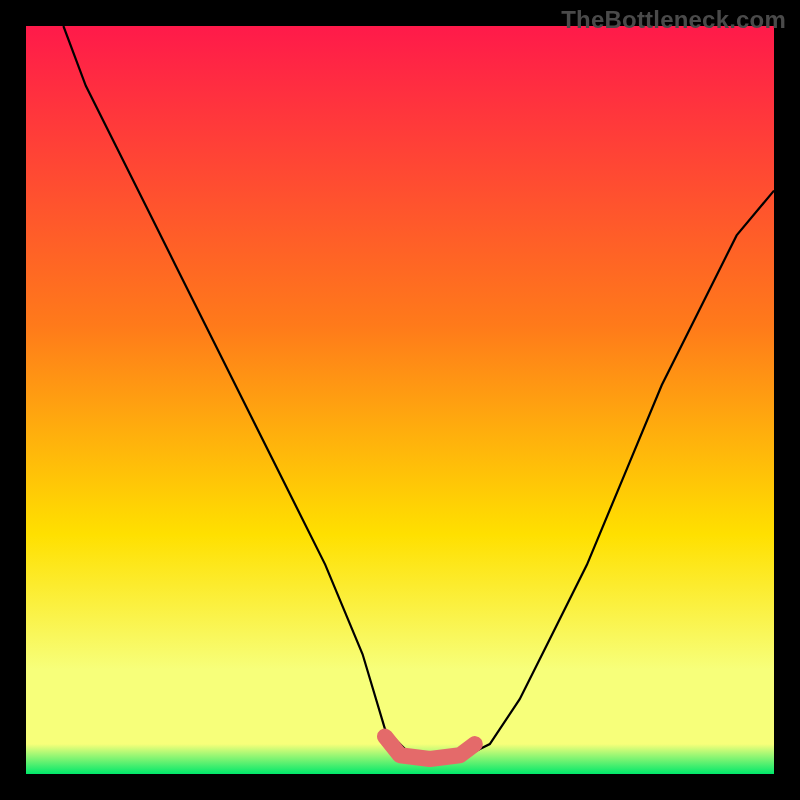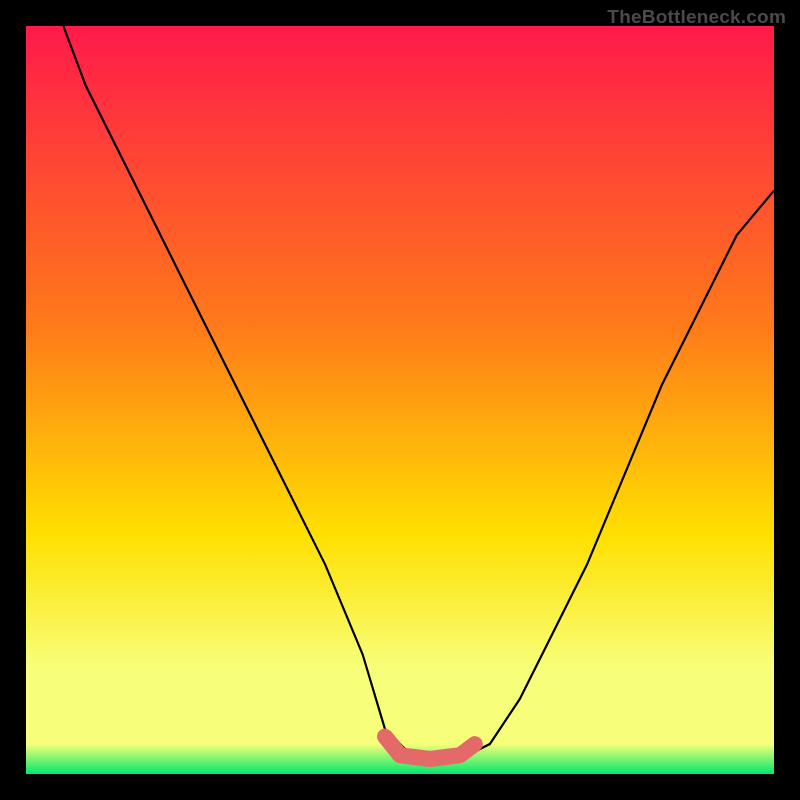--- a/index.html
+++ b/index.html
@@ -15,21 +15,21 @@
     position: relative;
     width: 800px;
     height: 800px;
     background: #000;
   }
   .watermark {
     position: absolute;
     top: 6px;
     right: 14px;
     color: #4a4a4a;
-    font-size: 19px;
+    font-size: 24px;
     font-weight: 600;
     letter-spacing: 0.2px;
     z-index: 5;
   }
   .plot-wrap {
     position: absolute;
     left: 26px;
     top: 26px;
     width: 748px;
     height: 748px;

